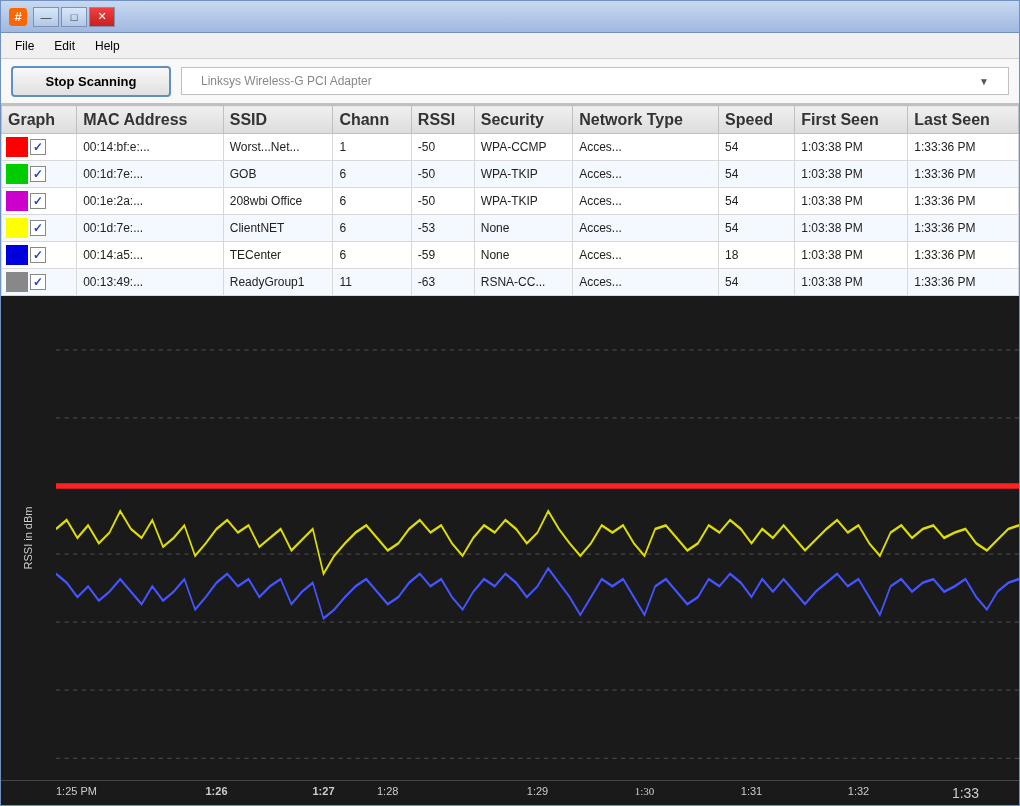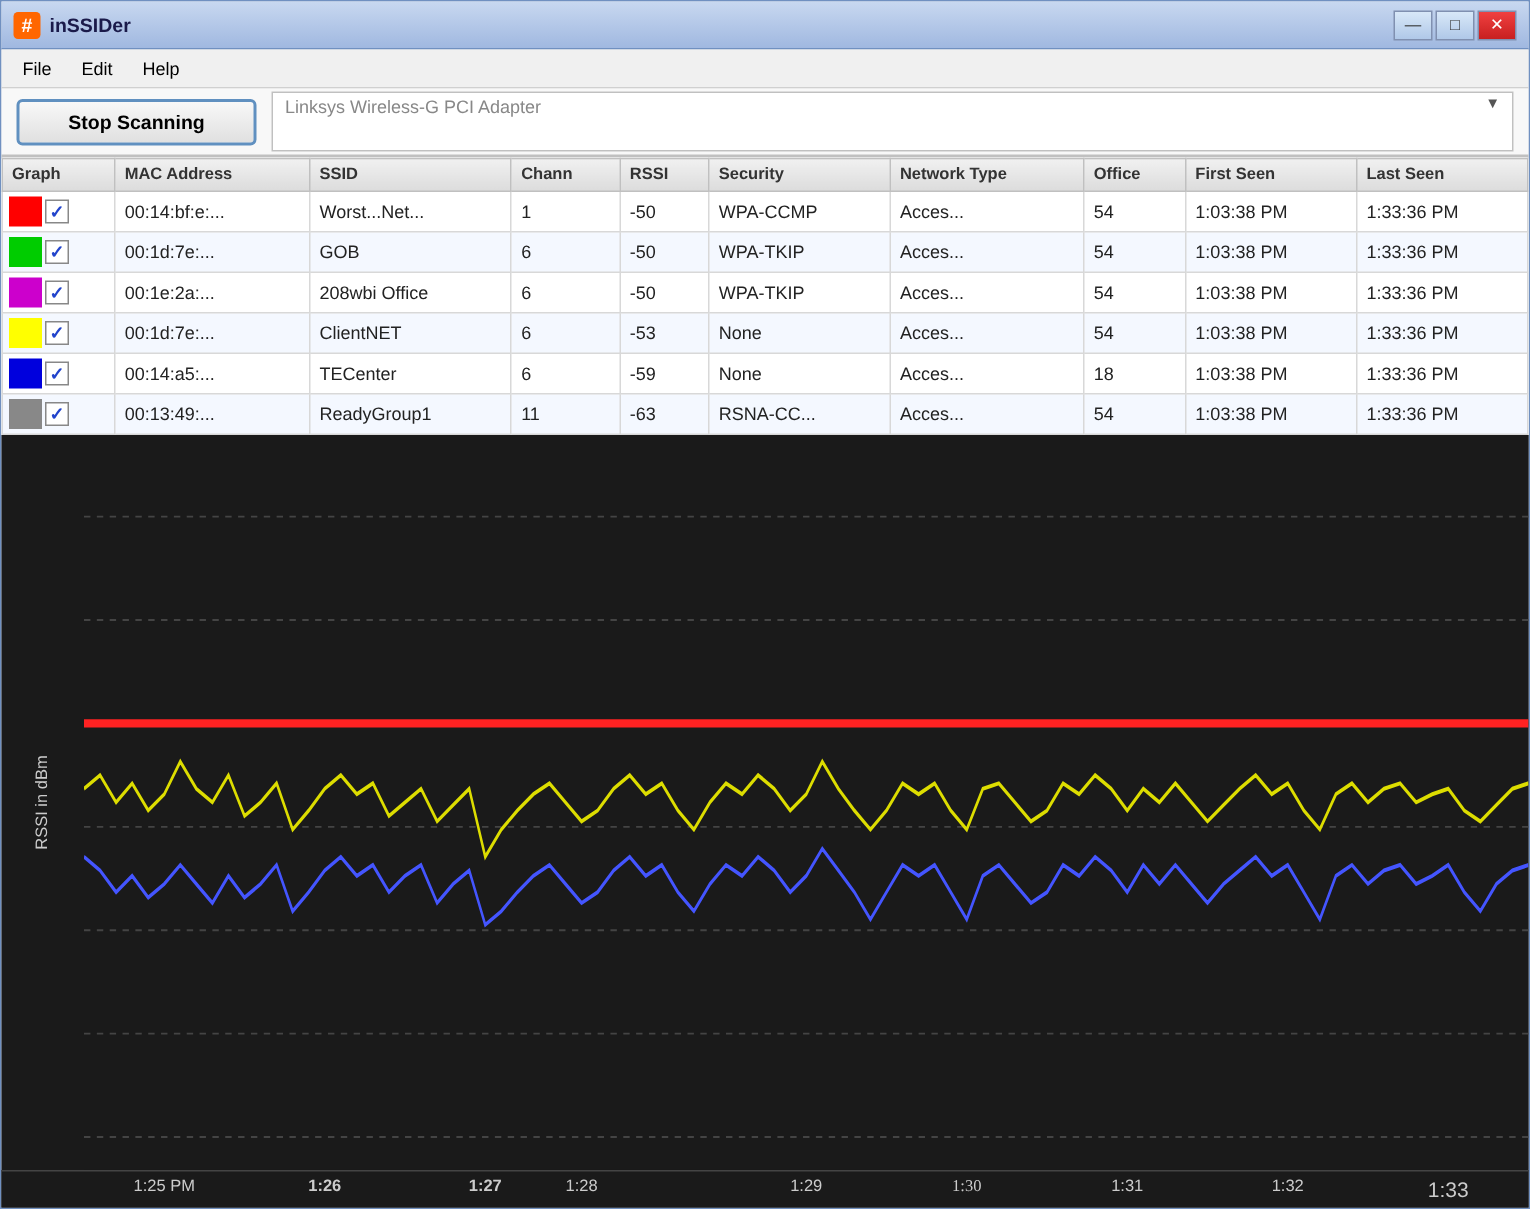--- a/index.html
+++ b/index.html
@@ -77,42 +77,43 @@
       border-radius: 4px;
       padding: 6px 18px;
       font-size: 13px;
       font-weight: bold;
       color: #000;
       cursor: pointer;
       min-width: 160px;
     }
     .adapter-dropdown {
       flex: 1;
-      height: 40px;
+      height: 28px;
       border: 1px solid #c0c0c0;
       background: white;
-      padding: 2px 8px;
+      padding: 2px 19px;
       font-size: 12px;
       color: #888;
       display: flex;
+      align-items: center;
       justify-content: space-between;
       cursor: pointer;
     }
 
     .network-table {
       width: 100%;
       border-collapse: collapse;
       background: white;
     }
     .network-table th {
       background: linear-gradient(to bottom, #f0f0f0, #dcdcdc);
       border: 1px solid #c0c0c0;
       padding: 4px 6px;
       text-align: left;
-      font-size: 11px;
+      font-size: 16px;
       font-weight: bold;
       color: #333;
       white-space: normal;
       line-height: 1.2;
     }
     .network-table td {
       border: 1px solid #d8d8d8;
       padding: 3px 6px;
       font-size: 12px;
       color: #222;
@@ -121,21 +122,20 @@
   </style>
 </head>
 <body>
 
 <div style="width:1020px; height:806px; display:flex; flex-direction:column; border: 1px solid #7090c0;">
 
   <div class="title-bar">
     <div class="title-icon">
       <span style="color:white;font-weight:bold;font-size:13px;">#</span>
     </div>
-    <span class="title-text">inSSIDer</span>
     <div class="window-controls">
       <div class="win-btn">—</div>
       <div class="win-btn">□</div>
       <div class="win-btn close">✕</div>
     </div>
   </div>
 
   <div class="menu-bar">
     <div class="menu-item">File</div>
     <div class="menu-item">Edit</div>
@@ -154,21 +154,21 @@
     <table class="network-table">
       <thead>
         <tr>
           <th>Graph</th>
           <th>MAC Address</th>
           <th>SSID</th>
           <th>Chann</th>
           <th>RSSI</th>
           <th>Security</th>
           <th>Network Type</th>
-          <th>Office</th>
+          <th>Speed</th>
           <th>First Seen</th>
           <th>Last Seen</th>
         </tr>
       </thead>
       <tbody id="network-tbody">
       <tr>
             <td style="padding: 3px 4px;">
               <div style="display: flex; align-items: center; gap: 2px;">
                 <div style="width: 22px; height: 20px; background: rgb(255, 0, 0);"></div>
                 <div style="width: 16px; height: 16px; border: 1px solid rgb(136, 136, 136); background: white; display: flex; align-items: center; justify-content: center; font-size: 12px; color: rgb(34, 68, 204); font-weight: bold; cursor: pointer;">✓</div>
@@ -307,21 +307,21 @@
           <line x1="0" y1="106" x2="900" y2="106" stroke="#ff2222" stroke-width="3"></line>
 
           <polyline fill="none" stroke="#dddd00" stroke-width="1.5" points="0,130 10,125 20,135 30,128 40,138 50,132 60,120 70,130 80,135 90,125 100,140 110,135 120,128 130,145 140,138 150,130 160,125 170,132 180,128 190,140 200,135 210,130 220,142 230,136 240,130 250,155 260,145 270,138 280,132 290,128 300,135 310,142 320,138 330,130 340,125 350,132 360,128 370,138 380,145 390,135 400,128 410,132 420,125 430,130 440,138 450,132 460,120 470,130 480,138 490,145 500,138 510,128 520,132 530,128 540,138 550,145 560,130 570,128 580,135 590,142 600,138 610,128 620,132 630,125 640,130 650,138 660,130 670,135 680,128 690,135 700,142 710,136 720,130 730,125 740,132 750,128 760,138 770,145 780,132 790,128 800,135 810,130 820,128 830,135 840,132 850,130 860,138 870,142 880,136 890,130 900,128"></polyline>
 
           <polyline fill="none" stroke="#4455ff" stroke-width="1.5" points="0,155 10,160 20,168 30,162 40,170 50,165 60,158 70,165 80,172 90,162 100,170 110,165 120,158 130,175 140,168 150,160 160,155 170,162 180,158 190,168 200,162 210,158 220,172 230,165 240,160 250,180 260,175 270,168 280,162 290,158 300,165 310,172 320,168 330,160 340,155 350,162 360,158 370,168 380,175 390,165 400,158 410,162 420,155 430,160 440,168 450,162 460,152 470,160 480,168 490,178 500,168 510,158 520,162 530,158 540,168 550,178 560,162 570,158 580,165 590,172 600,168 610,158 620,162 630,155 640,160 650,168 660,158 670,165 680,158 690,165 700,172 710,165 720,160 730,155 740,162 750,158 760,168 770,178 780,162 790,158 800,165 810,160 820,158 830,165 840,162 850,158 860,168 870,175 880,165 890,160 900,158"></polyline>
         </svg>
       </div>
     </div>
 
     <div style="background:#1a1a1a; display:flex; padding: 4px 0 4px 55px; border-top: 1px solid #444;" id="x-axis-row">
-    <span style="color: rgb(204, 204, 204); font-size: 11px; flex: 1 1 0%; text-align: center;">1:25 PM</span>
+    <span style="color: rgb(204, 204, 204); font-size: 11px; flex: 1 1 0%; ">1:25 PM</span>
         <span style="color: rgb(204, 204, 204); font-size: 11px; flex: 1 1 0%; text-align: center; font-weight: bold;">1:26</span>
         <span style="color: rgb(204, 204, 204); font-size: 11px; flex: 1 1 0%; text-align: center; font-weight: bold;">1:27</span>
         <span style="color: rgb(204, 204, 204); font-size: 11px; flex: 1 1 0%; text-align: left;">1:28</span>
         <span style="color: rgb(204, 204, 204); font-size: 11px; flex: 1 1 0%; text-align: center;">1:29</span>
         <span style="color: rgb(204, 204, 204); font-size: 11px; flex: 1 1 0%; text-align: center; font-family: Liberation Serif, serif;">1:30</span>
         <span style="color: rgb(204, 204, 204); font-size: 11px; flex: 1 1 0%; text-align: center;">1:31</span>
         <span style="color: rgb(204, 204, 204); font-size: 11px; flex: 1 1 0%; text-align: center;">1:32</span>
         <span style="color: rgb(204, 204, 204); font-size: 14px; flex: 1 1 0%; text-align: center;">1:33</span>
       </div>
   </div>

